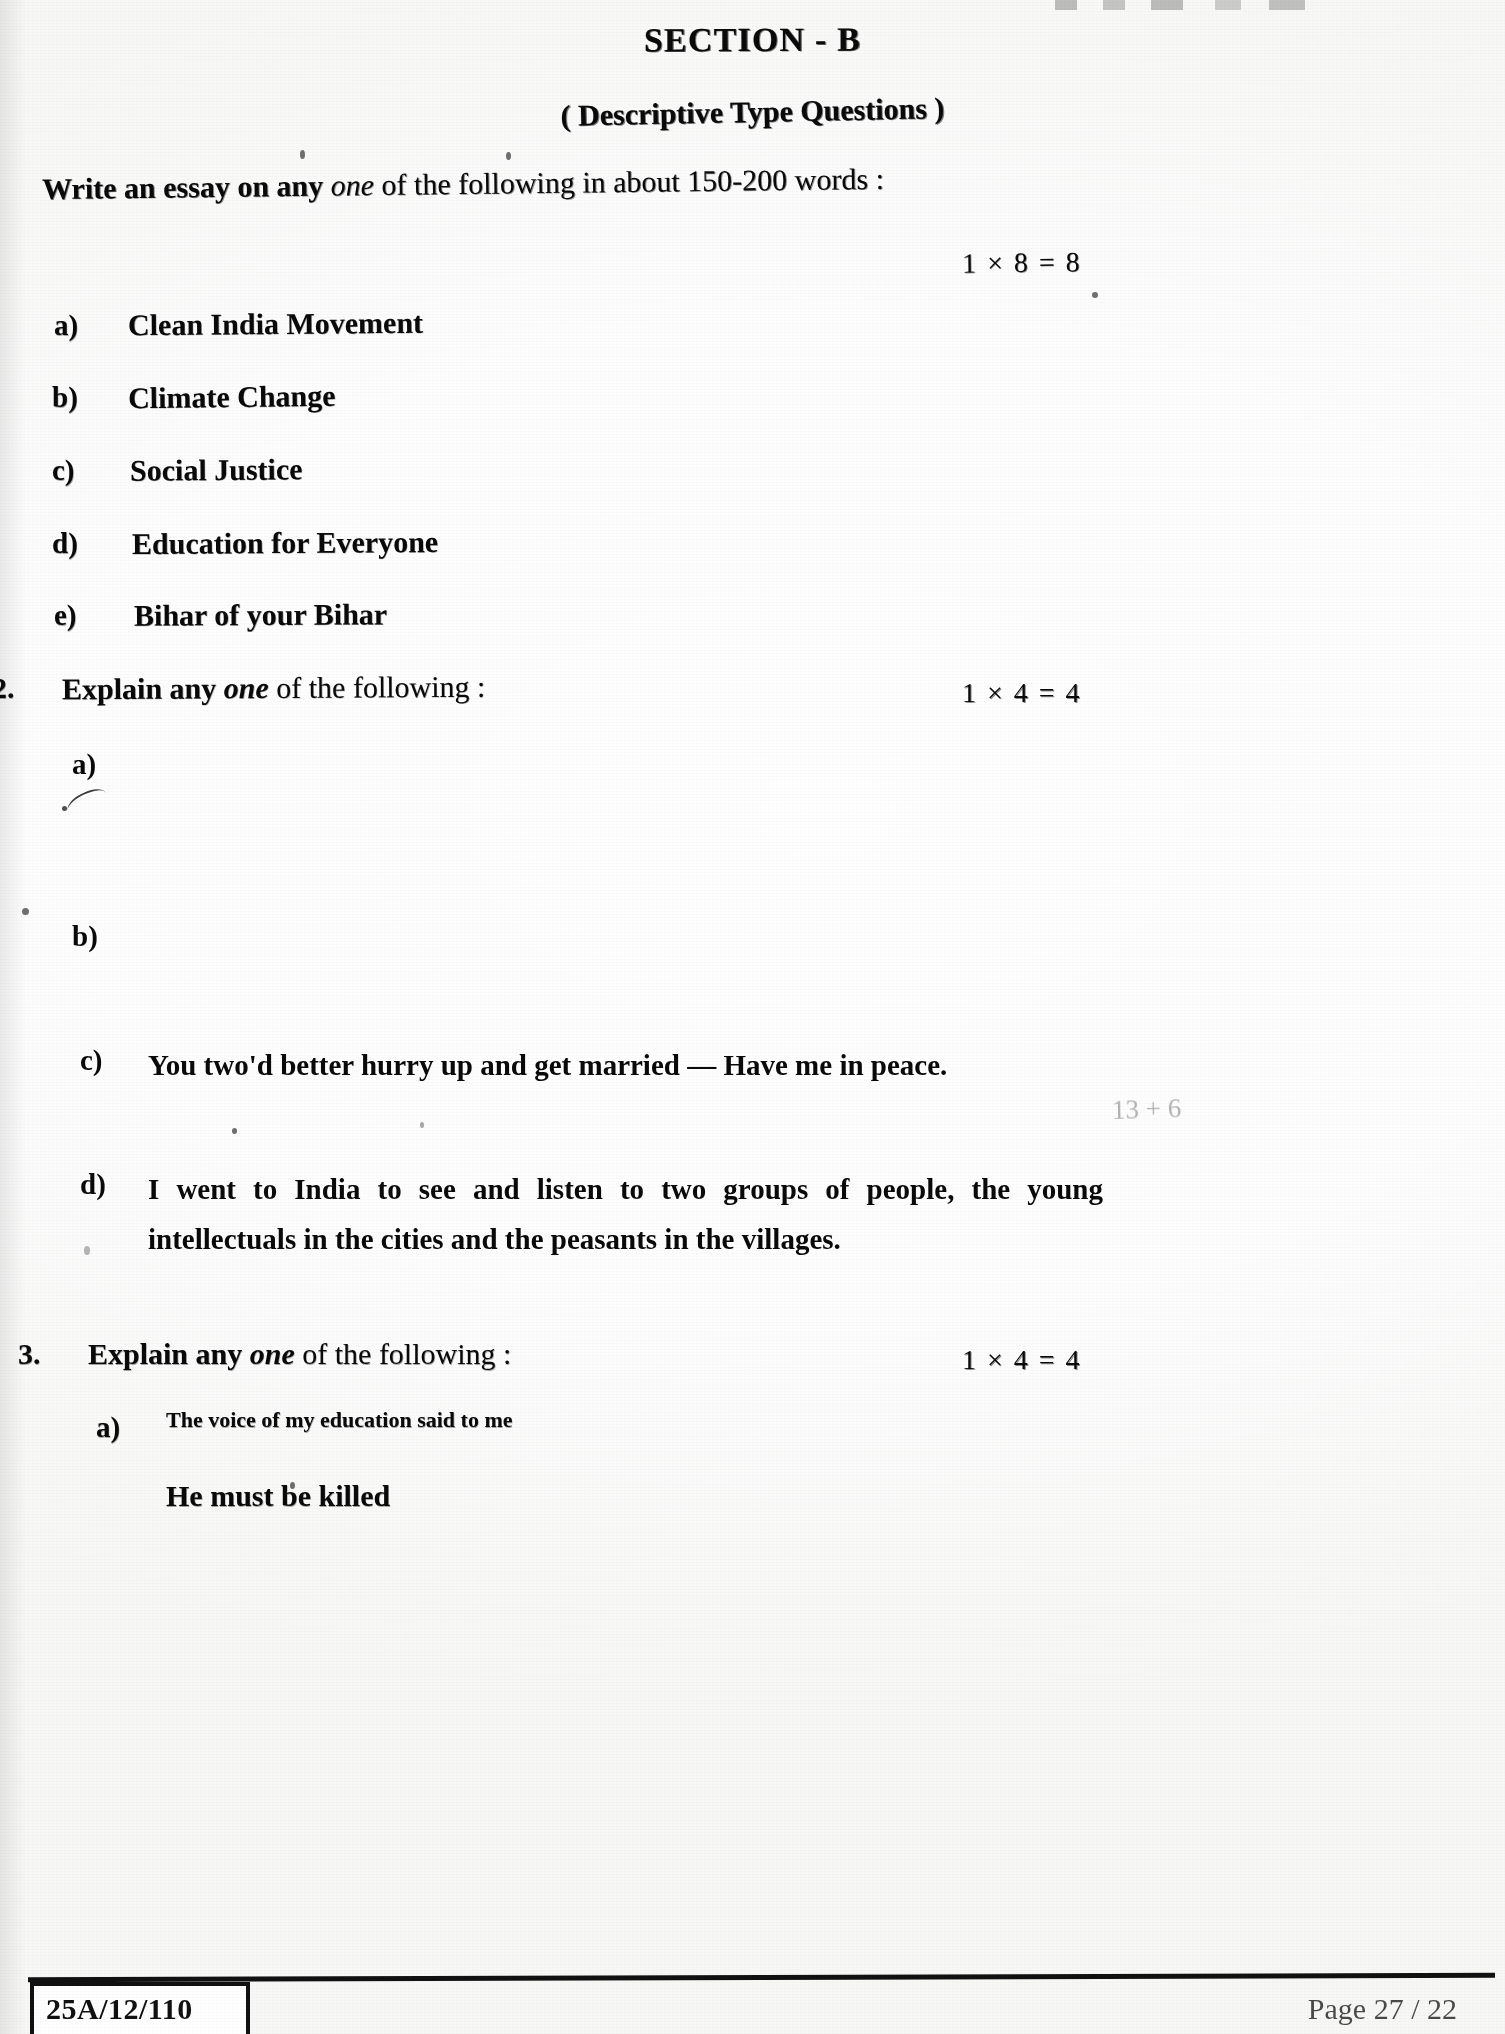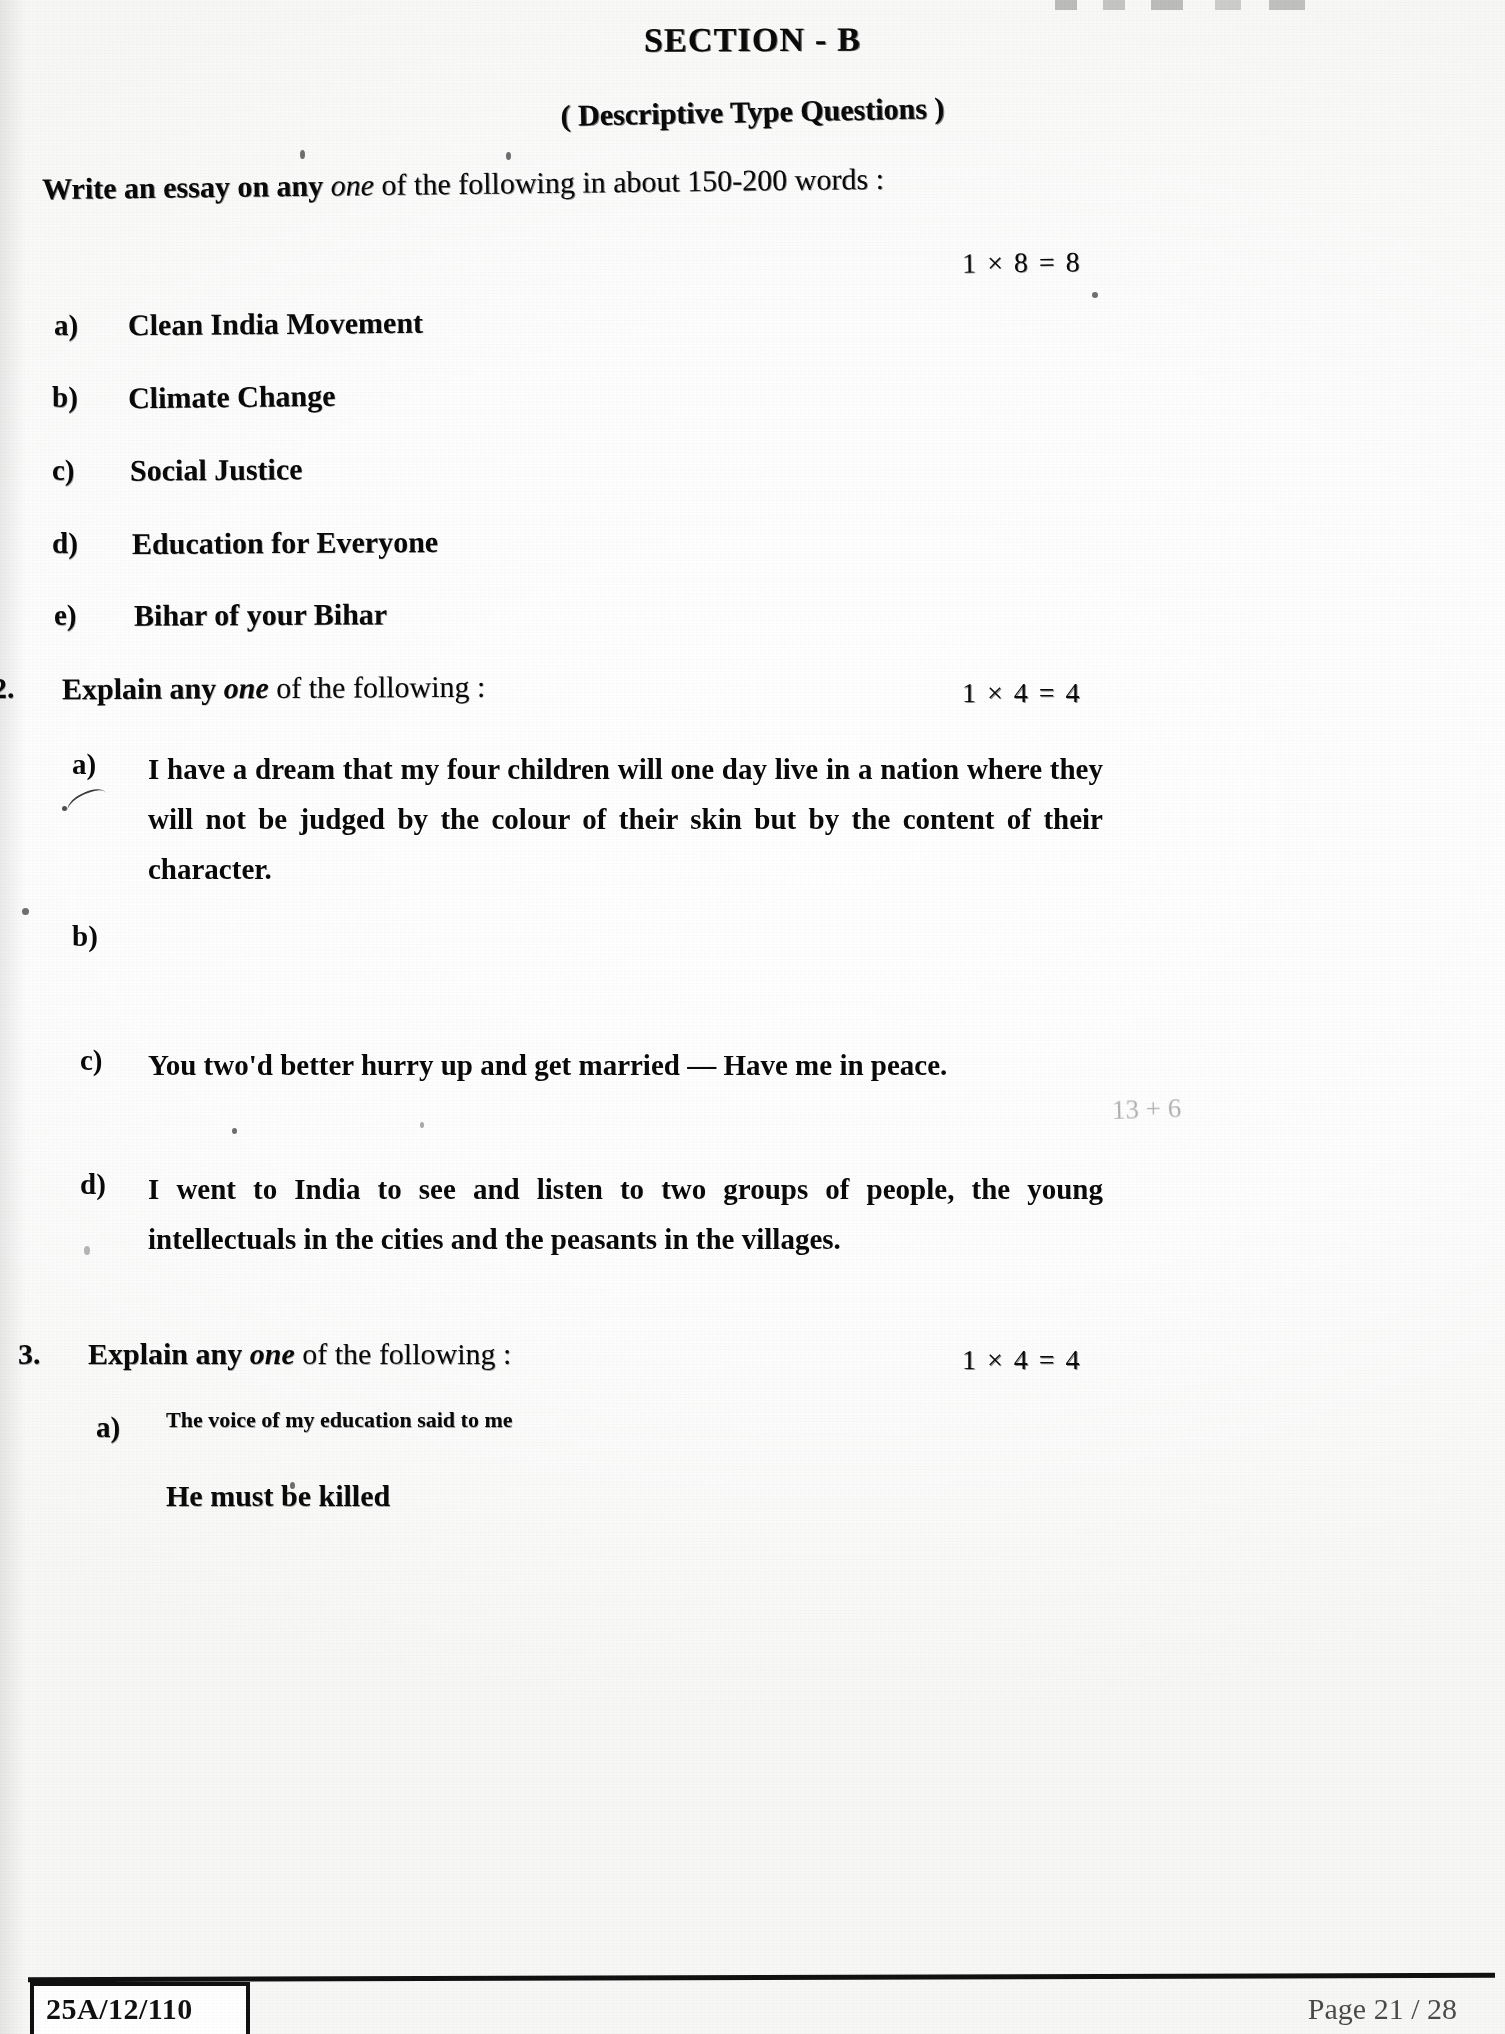--- a/index.html
+++ b/index.html
@@ -287,21 +287,20 @@
   <div class="tx topic-lbl" style="left:54px; top:600px;">e)</div>
   <div class="tx topic-txt" style="left:134px; top:599px; transform:rotate(-0.3deg);">Bihar of your Bihar</div>
 
   <div class="tx qnum q2num">2.</div>
   <div class="tx qstem q2stem">
     <span>Explain any</span><span>&nbsp;</span><span class="em">one</span><span>&nbsp;</span><span class="lite">of the following :</span>
   </div>
   <div class="tx marks marks-2">1 × 4 = 4</div>
 
   <div class="xlbl" style="left:72px; top:748px;">a)</div>
-  <div class="xbody" style="left:148px; top:744px; width:955px;">I have a dream that my four children will one day live in a nation where they will not be judged by the colour of their skin but by the content of their character.</div>
 
   <div class="xlbl" style="left:72px; top:920px;">b)</div>
 
   <div class="xlbl" style="left:80px; top:1044px;">c)</div>
   <div class="xbody" style="left:148px; top:1040px; width:955px;">You two'd better hurry up and get married — Have me in peace.</div>
 
   <div class="xlbl" style="left:80px; top:1168px;">d)</div>
   <div class="xbody" style="left:148px; top:1164px; width:955px;">I went to India to see and listen to two groups of people, the young intellectuals in the cities and the peasants in the villages.</div>
 
   <div class="tx qnum q3num">3.</div>
@@ -310,17 +309,17 @@
   </div>
   <div class="tx marks marks-3">1 × 4 = 4</div>
 
   <div class="tx q3a-lbl" style="left:96px; top:1412px;">a)</div>
   <div class="tx q3a-l1" style="left:166px; top:1408px;">The voice of my education said to me</div>
   <div class="tx q3a-l2" style="left:166px; top:1480px;">He must be killed</div>
 
   <div class="footrule"></div>
   <div class="footbox"></div>
   <div class="footcode">25A/12/110</div>
-  <div class="footpage">Page 21 / 28</div>
+  <div class="footpage">Page 27 / 22</div>
 
   <div class="gutter"></div>
   <div class="grain"></div>
 </div>
 
 </body></html>

